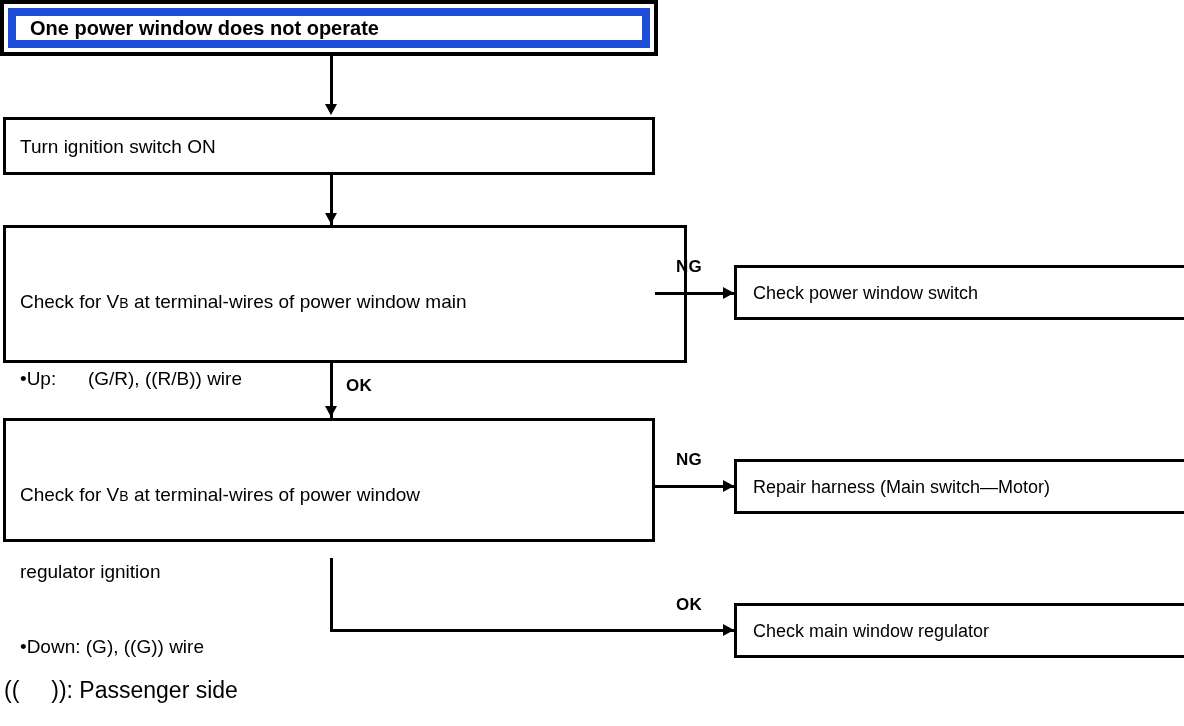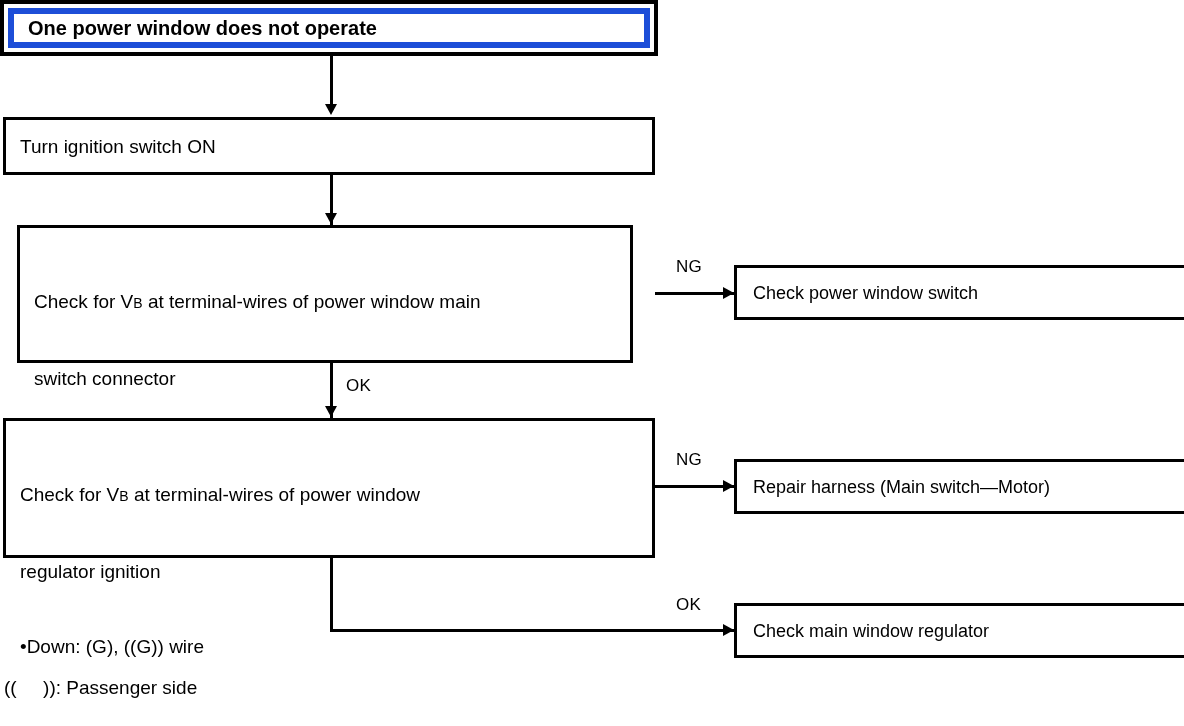--- a/index.html
+++ b/index.html
@@ -10,47 +10,47 @@
   
   .box{position:absolute;box-sizing:border-box;border:3px solid #000;background:#fff;}
   .box .txt{position:absolute;left:14px;top:50%;transform:translateY(-50%);
             font-size:19px;line-height:25px;white-space:pre;}
   .box.multi .txt{top:11px;transform:none;}
 
   
   .titlebox{position:absolute;left:0;top:0;width:658px;height:56px;
             box-sizing:border-box;border:4px solid #000;background:#fff;}
   .titlebox .inner{position:absolute;left:4px;top:4px;right:4px;bottom:4px;
-                   border:6px solid #1d4ed8;background:#fff;}
+                   border:8px solid #1d4ed8;background:#fff;}
   .titlebox .txt{position:absolute;left:14px;top:50%;transform:translateY(-50%);
                  font-size:20px;font-weight:bold;white-space:pre;}
 
   
   .resbox{position:absolute;box-sizing:border-box;
           border-top:3px solid #000;border-bottom:3px solid #000;border-left:3px solid #000;
           border-right:0;background:#fff;}
   .resbox .txt{position:absolute;left:16px;top:50%;transform:translateY(-50%);
                font-size:18px;white-space:pre;}
 
   
   .vline{position:absolute;width:3px;background:#000;}
   .hline{position:absolute;height:3px;background:#000;}
   .arrow-down{position:absolute;width:0;height:0;
               border-left:6px solid transparent;border-right:6px solid transparent;
               border-top:11px solid #000;}
   .arrow-right{position:absolute;width:0;height:0;
                border-top:6px solid transparent;border-bottom:6px solid transparent;
                border-left:11px solid #000;}
 
-  .edgelabel{position:absolute;font-size:17px;font-weight:normal;letter-spacing:.3px;}
+  .edgelabel{position:absolute;font-size:17px;font-weight:bold;letter-spacing:.3px;}
 
   .bulletline{display:block;}
   .sub{font-size:14px;vertical-align:baseline;}
 
-  .footnote{position:absolute;font-size:19px;white-space:pre;}
+  .footnote{position:absolute;font-size:23px;white-space:pre;}
 </style>
 </head>
 <body>
 
 <div class="canvas">
 
   <div class="titlebox">
     <div class="inner">
       <span class="txt">One power window does not operate</span>
     </div>
@@ -59,42 +59,41 @@
   <div class="vline" style="left:330px;top:56px;height:50px;"></div>
   <div class="arrow-down" style="left:325px;top:104px;"></div>
 
   <div class="box" style="left:3px;top:117px;width:652px;height:58px;">
     <span class="txt">Turn ignition switch ON</span>
   </div>
 
   <div class="vline" style="left:330px;top:175px;height:50px;"></div>
   <div class="arrow-down" style="left:325px;top:213px;"></div>
 
-  <div class="box multi" style="left:17px;top:225px;width:616px;height:138px;">
+  <div class="box multi" style="left:3px;top:225px;width:684px;height:138px;">
     <span class="txt">
       <span class="bulletline"><span>Check for V</span><span class="sub">B</span><span> at terminal-wires of power window main</span></span>
-      <span class="bulletline">switch connector</span>
       <span class="bulletline">•Up:      (G/R), ((R/B)) wire</span>
       <span class="bulletline">•Down: (G), ((R/G)) wire</span>
     </span>
   </div>
 
   <div class="hline" style="left:655px;top:292px;width:84px;"></div>
   <div class="arrow-right" style="left:723px;top:287px;"></div>
   <span class="edgelabel" style="left:676px;top:257px;">NG</span>
 
   <div class="resbox" style="left:734px;top:265px;width:460px;height:55px;">
     <span class="txt">Check power window switch</span>
   </div>
 
   <div class="vline" style="left:330px;top:363px;height:55px;"></div>
   <div class="arrow-down" style="left:325px;top:406px;"></div>
   <span class="edgelabel" style="left:346px;top:376px;">OK</span>
 
-  <div class="box multi" style="left:3px;top:418px;width:652px;height:140px;">
+  <div class="box multi" style="left:3px;top:418px;width:652px;height:124px;">
     <span class="txt">
       <span class="bulletline"><span>Check for V</span><span class="sub">B</span><span> at terminal-wires of power window</span></span>
       <span class="bulletline">regulator ignition</span>
       <span class="bulletline">•Down: (G), ((G)) wire</span>
     </span>
   </div>
 
   <div class="hline" style="left:655px;top:485px;width:84px;"></div>
   <div class="arrow-right" style="left:723px;top:480px;"></div>
   <span class="edgelabel" style="left:676px;top:450px;">NG</span>

